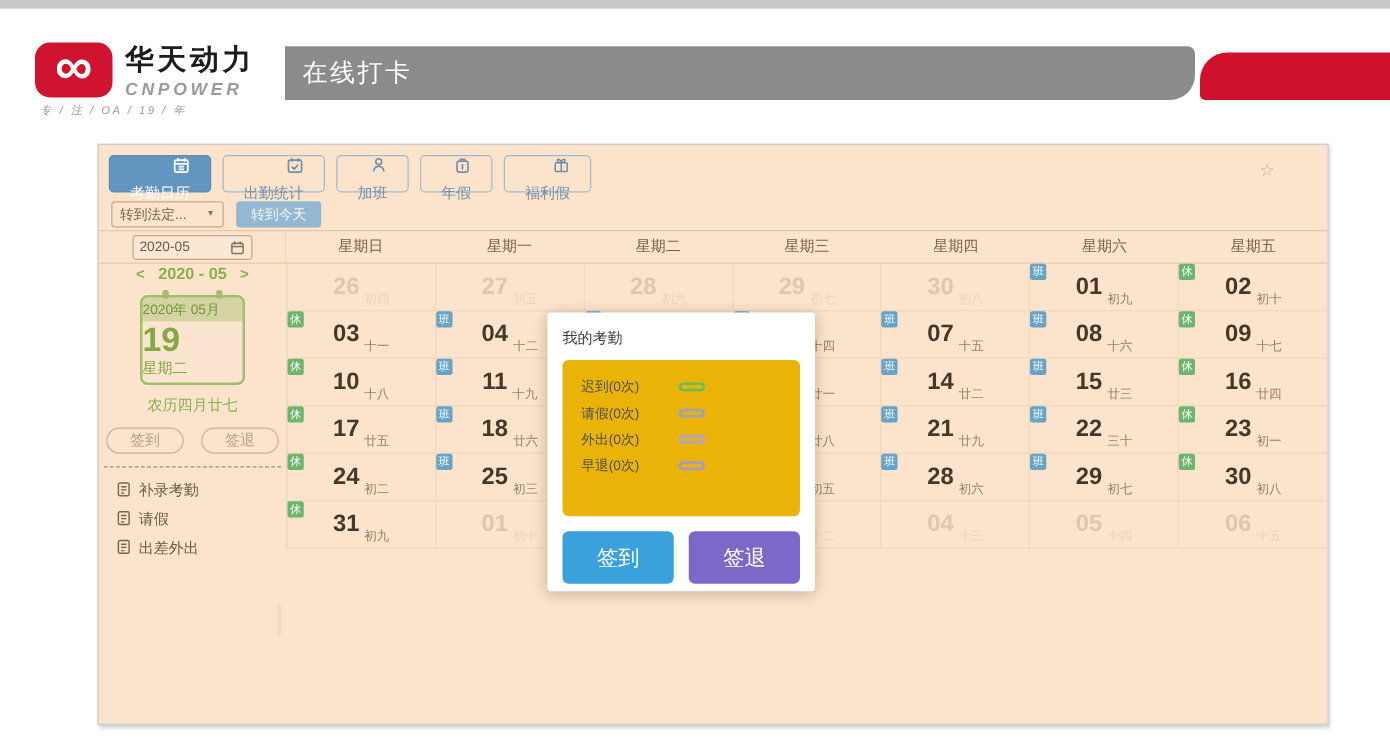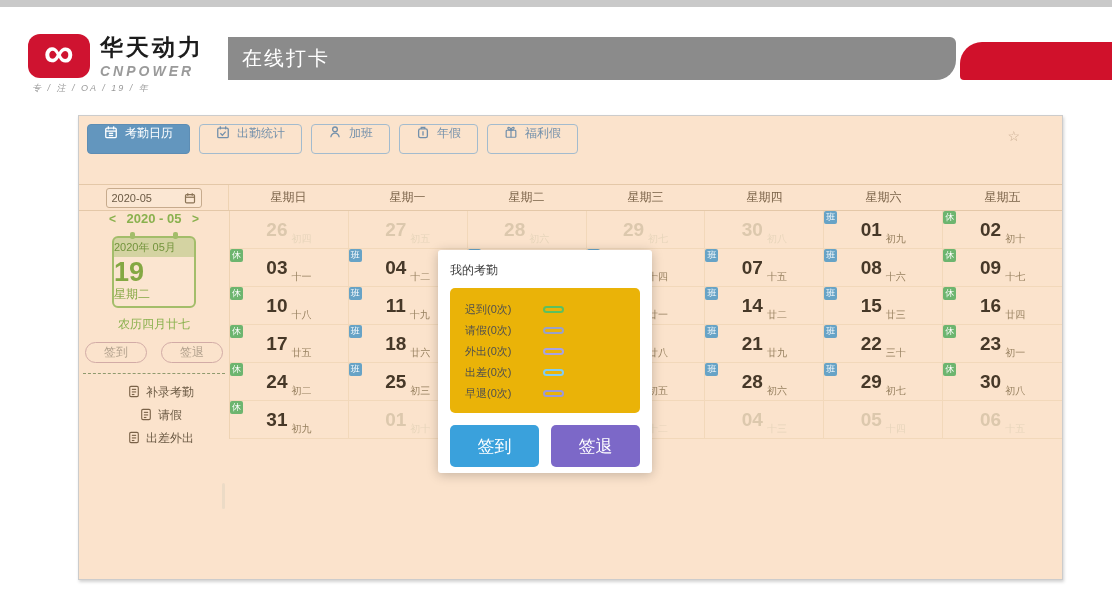--- a/index.html
+++ b/index.html
@@ -26,21 +26,21 @@
   .ribbon { position:absolute; left:960px; top:42px; width:152px; height:38px;
     background:#d0112b; border-radius:22px 0 0 4px; }
 
   
   .panel { position:absolute; left:78px; top:115px; width:985px; height:465px;
     background:#fbe3cc; border:1px solid #cccccc; box-shadow:1px 2px 3px rgba(0,0,0,.18); }
 
   .tab-bar { position:absolute; left:8px; top:7px; right:60px; height:32px;
     display:flex; gap:9px; align-items:center; }
   .tab { height:30px; border:1px solid #a3bbce; border-radius:4px; color:#7390ab;
-    display:flex; align-items:flex-start; gap:7px; padding:0 16px; font-size:12px; cursor:pointer; }
+    display:flex; align-items:flex-end; gap:7px; padding:0 16px; font-size:12px; cursor:pointer;flex-direction:column; }
   .tab.active { background:#6396be; border-color:#5d8db4; color:#fff; }
   .tab svg { display:block; }
   .star { position:absolute; right:42px; top:12px; font-size:14px; color:#c9ad92; cursor:pointer; }
 
   .goto-row { position:absolute; left:10px; top:44px; height:22px; display:flex; gap:10px; align-items:center; }
   .select { width:90px; height:21px; border:1px solid #c7ab8d; border-radius:3px;
     font-size:11px; color:#7a6248; display:flex; align-items:center; justify-content:space-between;
     padding:0 6px; cursor:pointer; }
   .caret { font-size:7px; color:#8a7355; }
   .today-btn { height:21px; background:#94b8d2; border:none; border-radius:3px;
@@ -81,21 +81,21 @@
   .today-card:before { left:16px; } .today-card:after { right:16px; }
   .tc-head { background:rgba(163,189,106,.45); color:#73943c; font-size:11px; padding:2px 0; }
   .tc-day { font-size:27px; font-weight:bold; color:#84a843; line-height:28px; margin-top:1px; }
   .tc-week { font-size:12px; color:#84a843; padding-bottom:3px; }
   .lunar { text-align:center; color:#8ab14e; font-size:12px; margin-top:8px; }
   .side-btns { display:flex; justify-content:center; gap:14px; margin-top:9px; }
   .side-btns button { width:62px; height:21px; border-radius:11px; border:1px solid #d2aba6;
     background:transparent; color:#b3a28e; font-size:12px; cursor:pointer; }
   .dash { border-top:1px dashed #8f9a6e; margin:10px 4px 0 4px; }
   .side-menu { margin:7px 0 0 14px; }
-  .mi { display:flex; align-items:center; gap:6px; height:23px; font-size:12px; color:#6b5a44; cursor:pointer;justify-content:center; }
+  .mi { display:flex; align-items:center; gap:6px; height:23px; font-size:12px; color:#6b5a44; cursor:pointer; }
   .side-scroll { position:absolute; right:4px; top:272px; width:3px; height:26px;
     background:#ecdbc6; border-radius:2px; }
 
   
   .modal { position:absolute; left:438px; top:250px; width:214px; height:223px;
     background:#fff; border-radius:3px; box-shadow:0 2px 12px rgba(0,0,0,.22); padding:12px; z-index:10; }
   .m-title { font-size:12px; color:#3c3c3c; }
   .m-stats { margin-top:9px; background:#eab308; border-radius:5px; height:125px;
     padding:11px 0 0 15px; }
   .srow { height:21px; display:flex; align-items:center; }
@@ -178,20 +178,27 @@
             <line x1="8" y1="6" x2="8" y2="14"></line>
             <path d="M8 6C8 3.2 5.2 1.8 4.5 3.2 3.9 4.6 6.4 6 8 6z"></path>
             <path d="M8 6c0-2.8 2.8-4.2 3.5-2.8C12.1 4.6 9.6 6 8 6z"></path>
           </svg>
         </span>
         <span>福利假</span>
       </div>
     </div>
   <span class="star">☆</span>
 
+  <div class="goto-row">
+    <div class="select">
+      <span>转到法定...</span>
+      <span class="caret">▼</span>
+    </div>
+    <button class="today-btn">转到今天</button>
+  </div>
 
   <div class="header-row">
     <div class="side-head">
       <div class="month-input">
         <span>2020-05</span>
         <svg width="12" height="12" viewBox="0 0 16 16" fill="none" stroke="#8a7355" stroke-width="1.6">
           <rect x="2" y="3.5" width="12" height="11" rx="1.5"></rect>
             <line x1="5" y1="1.5" x2="5" y2="5"></line>
             <line x1="11" y1="1.5" x2="11" y2="5"></line>
             <line x1="2" y1="7" x2="14" y2="7"></line>
@@ -470,24 +477,20 @@
       </div>
       <div class="srow">
         <span class="slabel">请假(0次)</span>
         <span class="pill" style="border-color:#9aa0c8"></span>
       </div>
       <div class="srow">
         <span class="slabel">外出(0次)</span>
         <span class="pill" style="border-color:#a8a2e2"></span>
       </div>
       <div class="srow">
-        <span class="slabel">出差(0次)</span>
-        <span class="pill" style="border-color:#82cdf2"></span>
-      </div>
-      <div class="srow">
         <span class="slabel">早退(0次)</span>
         <span class="pill" style="border-color:#9d99d8"></span>
       </div>
     </div>
   <div class="m-btns">
     <button class="b-in" style="background: rgb(58, 161, 220);">签到</button>
     <button class="b-out" style="background: rgb(124, 104, 200);">签退</button>
   </div>
 </div>
 

